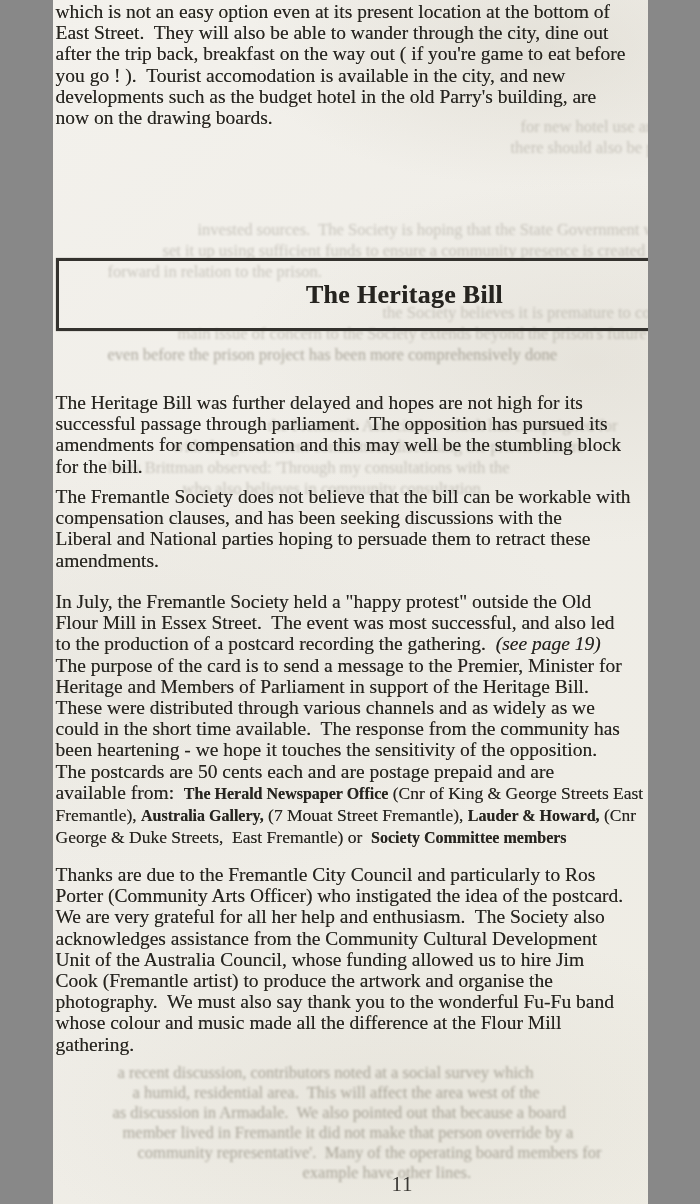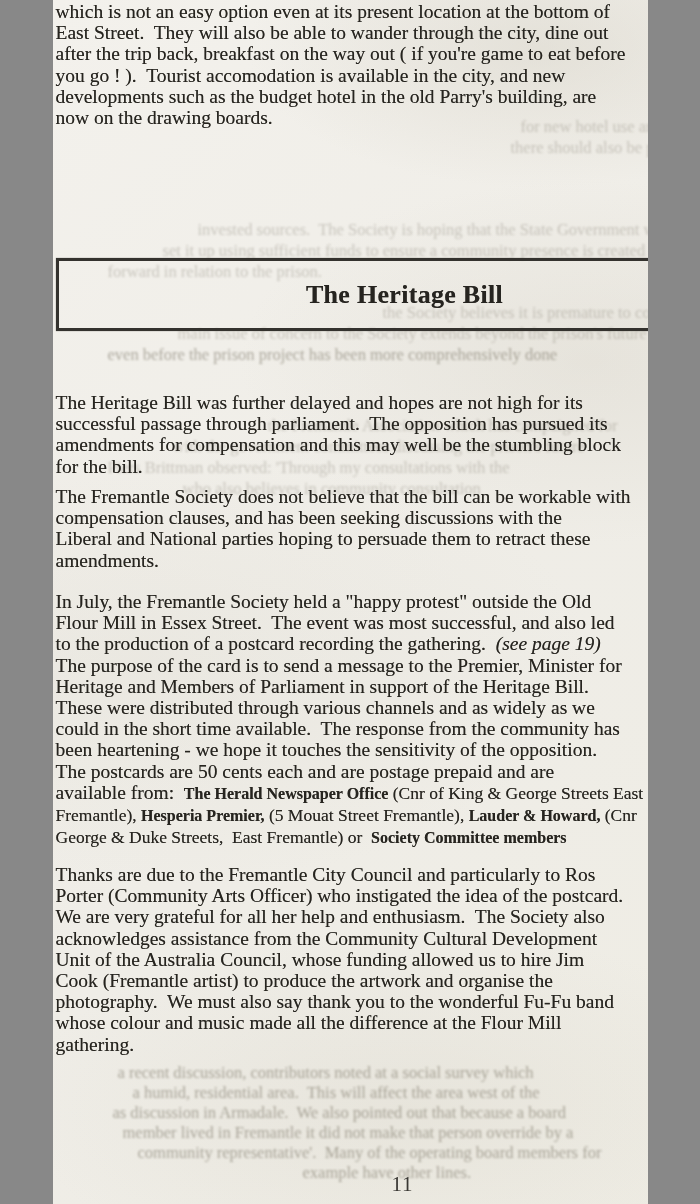--- a/index.html
+++ b/index.html
@@ -132,21 +132,21 @@
   <p class="body-par p5" id="rich-paragraph"><span class="seg-normal">In July, the Fremantle Society held a "happy protest" outside the Old
 Flour Mill in Essex Street.  The event was most successful, and also led
 to the production of a postcard recording the gathering.  </span><span class="seg-italic">(see page 19)</span><span class="seg-normal">
 The purpose of the card is to send a message to the Premier, Minister for
 Heritage and Members of Parliament in support of the Heritage Bill.
 These were distributed through various channels and as widely as we
 could in the short time available.  The response from the community has
 been heartening - we hope it touches the sensitivity of the opposition.
 The postcards are 50 cents each and are postage prepaid and are
 available from:  </span><span class="seg-bold-small">The Herald Newspaper Office</span><span class="seg-small"> (Cnr of King &amp; George Streets East
-Fremantle), </span><span class="seg-bold-small">Hesperia Premier,</span><span class="seg-small"> (5 Mouat Street Fremantle), </span><span class="seg-bold-small">Lauder &amp; Howard,</span><span class="seg-small"> (Cnr
+Fremantle), </span><span class="seg-bold-small">Australia Gallery,</span><span class="seg-small"> (7 Mouat Street Fremantle), </span><span class="seg-bold-small">Lauder &amp; Howard,</span><span class="seg-small"> (Cnr
 George &amp; Duke Streets,  East Fremantle) or  </span><span class="seg-bold-small">Society Committee members</span></p>
 
   <p class="body-par p6">Thanks are due to the Fremantle City Council and particularly to Ros
 Porter (Community Arts Officer) who instigated the idea of the postcard.
 We are very grateful for all her help and enthusiasm.  The Society also
 acknowledges assistance from the Community Cultural Development
 Unit of the Australia Council, whose funding allowed us to hire Jim
 Cook (Fremantle artist) to produce the artwork and organise the
 photography.  We must also say thank you to the wonderful Fu-Fu band
 whose colour and music made all the difference at the Flour Mill

